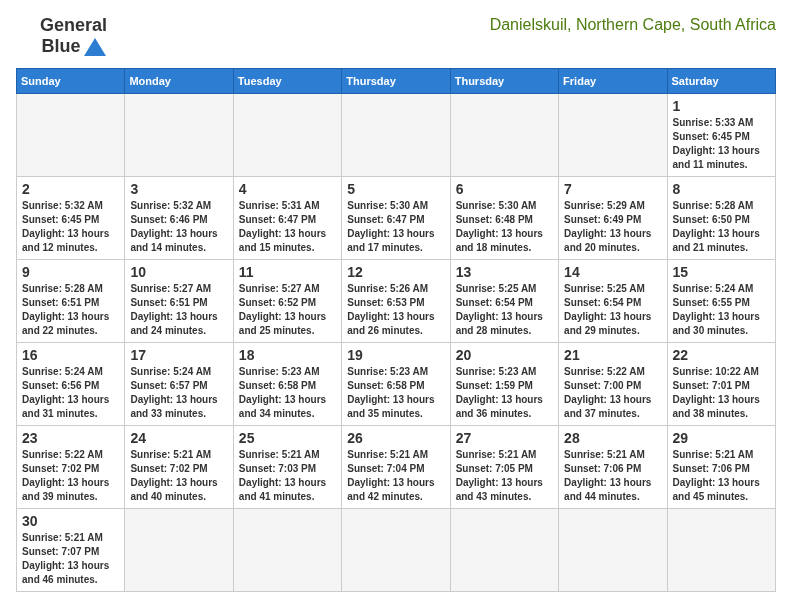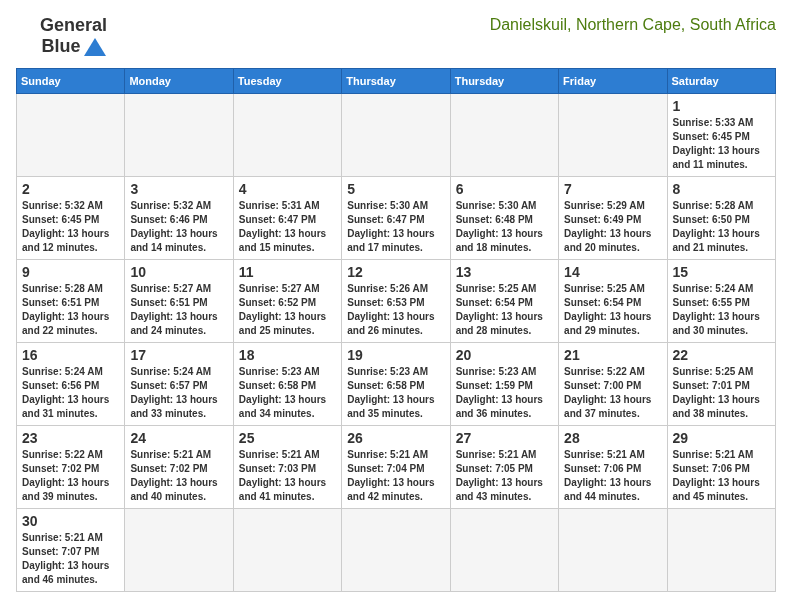--- a/index.html
+++ b/index.html
@@ -250,21 +250,21 @@
 Daylight: 13 hours and 36 minutes.</div>
         </td>
         <td>
           <span class="day-number">21</span>
           <div class="day-info">Sunrise: 5:22 AM
 Sunset: 7:00 PM
 Daylight: 13 hours and 37 minutes.</div>
         </td>
         <td>
           <span class="day-number">22</span>
-          <div class="day-info">Sunrise: 5:25 AM
+          <div class="day-info">Sunrise: 10:22 AM
 Sunset: 7:01 PM
 Daylight: 13 hours and 38 minutes.</div>
         </td>
       </tr>
       <tr>
         <td>
           <span class="day-number">23</span>
           <div class="day-info">Sunrise: 5:22 AM
 Sunset: 7:02 PM
 Daylight: 13 hours and 39 minutes.</div>

